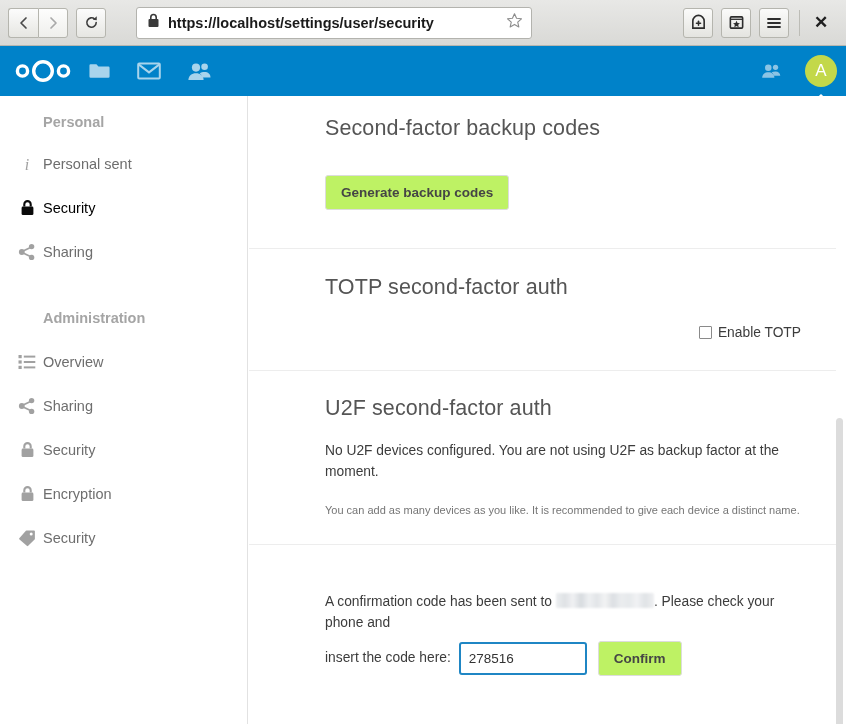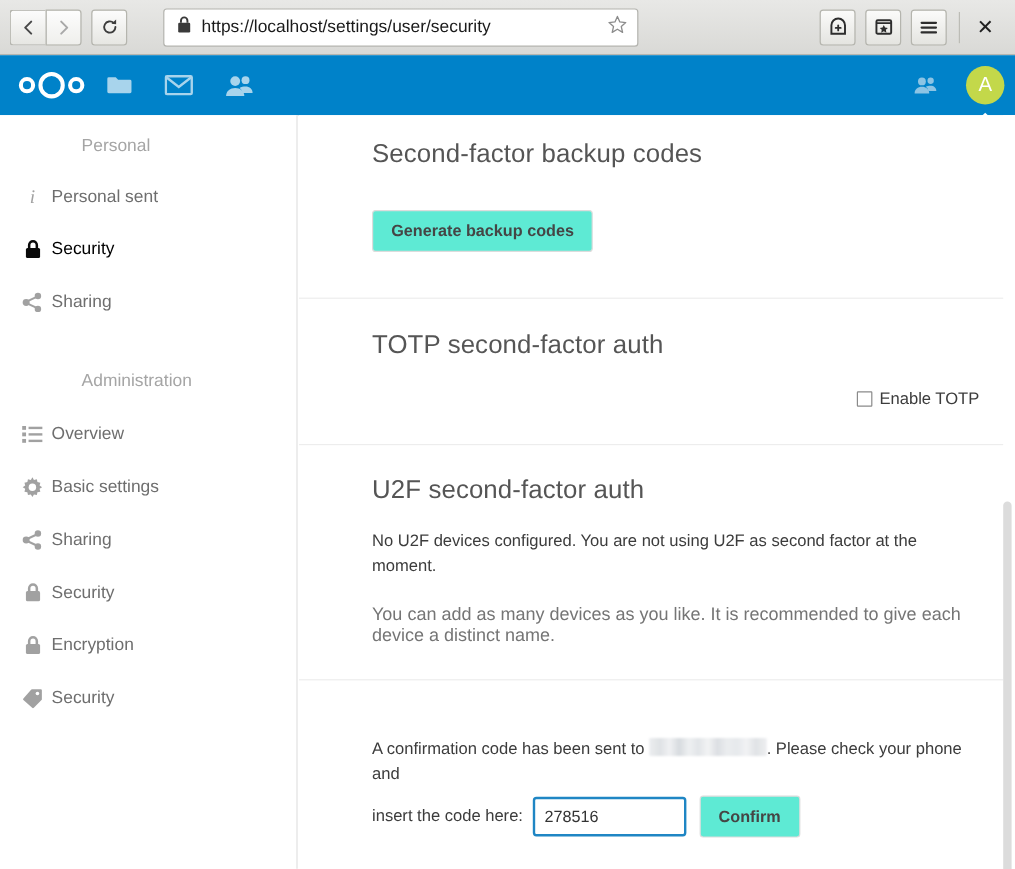--- a/index.html
+++ b/index.html
@@ -12,20 +12,21 @@
   * { box-sizing: border-box; }
 
   
   .browser-bar {
     position: absolute; top: 0; left: 0;
     width: 846px; height: 46px;
     background: linear-gradient(to bottom, #e8e8e6 0%, #d9d9d6 100%);
     border-bottom: 1px solid #b6b6b0;
     display: flex; align-items: center;
     padding: 0 8px;
+    font-weight: bold;
   }
   .nav-group { display: flex; align-items: center; }
   .chrome-btn {
     width: 30px; height: 30px;
     border: 1px solid #b5b5ae;
     background: linear-gradient(to bottom, #fcfcfc 0%, #e6e6e2 100%);
     display: flex; align-items: center; justify-content: center;
     cursor: pointer;
   }
   .chrome-btn.back { border-radius: 3px 0 0 3px; border-right: none; }
@@ -102,22 +103,22 @@
   
   .sidebar {
     position: absolute; top: 96px; left: 0;
     width: 248px; height: 628px;
     background: #fff;
     border-right: 1px solid #e2e2e2;
     overflow: hidden;
   }
   .sb-caption {
     font-size: 14.5px; color: #a5a5a5;
-    padding: 0 0 0 68px;
-    height: 44px; line-height: 44px;
+    padding: 0 0 0 43px;
+    height: 44px; line-height: 44px; font-weight: bold;
   }
   .sb-caption.first { height: 46px; line-height: 52px; }
   .sb-item {
     display: flex; align-items: center;
     height: 44px; padding-left: 12px;
     cursor: pointer;
   }
   .sb-ico {
     width: 30px; flex: 0 0 30px;
     display: flex; align-items: center; justify-content: center;
@@ -131,35 +132,35 @@
   .sb-item.active .sb-label { color: #000; }
   .sb-gap { height: 22px; }
 
   
   .content {
     position: absolute; top: 96px; left: 249px;
     width: 597px; height: 628px;
     background: #fff;
     overflow: hidden;
   }
-  .section { padding: 0 30px; }
+  .section { padding: 0 45px; }
   .section-inner { padding: 26px 0 30px 31px; }
   .divider { height: 1px; background: #ededed; margin: 0; }
 
   h2.sec-title {
     margin: 0 0 0 0;
     font-size: 21.5px; font-weight: 300;
     color: #555; letter-spacing: .1px;
   }
 
   .btn {
     display: inline-block;
     font-size: 13.5px; font-weight: bold;
     color: #454545;
-    background: #5eead4;
+    background: #bef264;
     border: 1px solid #dcdcdc;
     border-radius: 3px;
     padding: 9px 15px;
     cursor: pointer;
     font-family: "Liberation Sans", sans-serif;
   }
 
   .txtinput {
     font-size: 13.5px; color: #333;
     background: #fff;
@@ -169,21 +170,21 @@
     font-family: "Liberation Sans", sans-serif;
     outline: none;
   }
   .txtinput::placeholder { color: #a3a3a3; }
   .txtinput.focused {
     border: 2px solid #1f86c4;
     padding: 7px 8px;
   }
 
   .para { font-size: 13.8px; color: #3c3c3c; line-height: 1.5; }
-  .hint { font-size: 15px; color: #757575; }
+  .hint { font-size: 11px; color: #757575; }
 
   .checkrow { display: flex; align-items: center; justify-content: flex-end; }
   .checkbox {
     width: 13px; height: 13px;
     border: 1px solid #8a8a8a;
     background: #fff;
     border-radius: 1px;
     flex: 0 0 13px;
     cursor: pointer;
   }
@@ -380,29 +381,20 @@
         <rect x="0.5" y="6.4" width="3.2" height="3.2" fill="#707070"></rect>
         <rect x="0.5" y="11.8" width="3.2" height="3.2" fill="#707070"></rect>
         <rect x="5.8" y="1.6" width="11.5" height="2" fill="#707070"></rect>
         <rect x="5.8" y="7" width="11.5" height="2" fill="#707070"></rect>
         <rect x="5.8" y="12.4" width="11.5" height="2" fill="#707070"></rect>
       </svg>
     </span>
     <span class="sb-label">Overview</span>
   </div>
 
-  <div class="sb-item">
-    <span class="sb-ico">
-      <svg width="18" height="18" viewBox="0 0 18 18">
-        <path d="M9 0.8l1.3 2.1 2.4-.6.5 2.4 2.4.5-.6 2.4 2.1 1.4-2.1 1.3.6 2.4-2.4.5-.5 2.4-2.4-.6L9 17.2l-1.3-2.2-2.4.6-.5-2.4-2.4-.5.6-2.4L0.9 9l2.1-1.4-.6-2.4 2.4-.5.5-2.4 2.4.6z" fill="#707070"></path>
-        <circle cx="9" cy="9" r="3.1" fill="#ffffff"></circle>
-      </svg>
-    </span>
-    <span class="sb-label">Basic settings</span>
-  </div>
 
   <div class="sb-item">
     <span class="sb-ico">
       <svg width="18" height="18" viewBox="0 0 18 18">
         <circle cx="13.6" cy="3.6" r="2.7" fill="#707070"></circle>
         <circle cx="3.8" cy="9" r="2.9" fill="#707070"></circle>
         <circle cx="13.6" cy="14.4" r="2.7" fill="#707070"></circle>
         <line x1="4.6" y1="8.2" x2="13" y2="4.2" stroke="#707070" stroke-width="1.7"></line>
         <line x1="4.6" y1="9.8" x2="13" y2="13.8" stroke="#707070" stroke-width="1.7"></line>
       </svg>
@@ -462,21 +454,21 @@
         <label>Enable TOTP</label>
       </div>
     </div>
   </div>
   <div class="divider"></div>
 
   <div class="section">
     <div class="section-inner" style="padding-top:25px;padding-bottom:28px;">
       <h2 class="sec-title">U2F second-factor auth</h2>
       <div style="height:20px"></div>
-      <div class="para">No U2F devices configured. You are not using U2F as second factor at the moment.</div>
+      <div class="para">No U2F devices configured. You are not using U2F as backup factor at the moment.</div>
       <div style="height:11px"></div>
       <div style="height:11px"></div>
       <div class="hint">You can add as many devices as you like. It is recommended to give each device a distinct name.</div>
     </div>
   </div>
   <div class="divider"></div>
 
   <div class="section">
     <div class="section-inner" style="padding-top:25px;padding-bottom:30px;">
       <div style="height:22px"></div>

